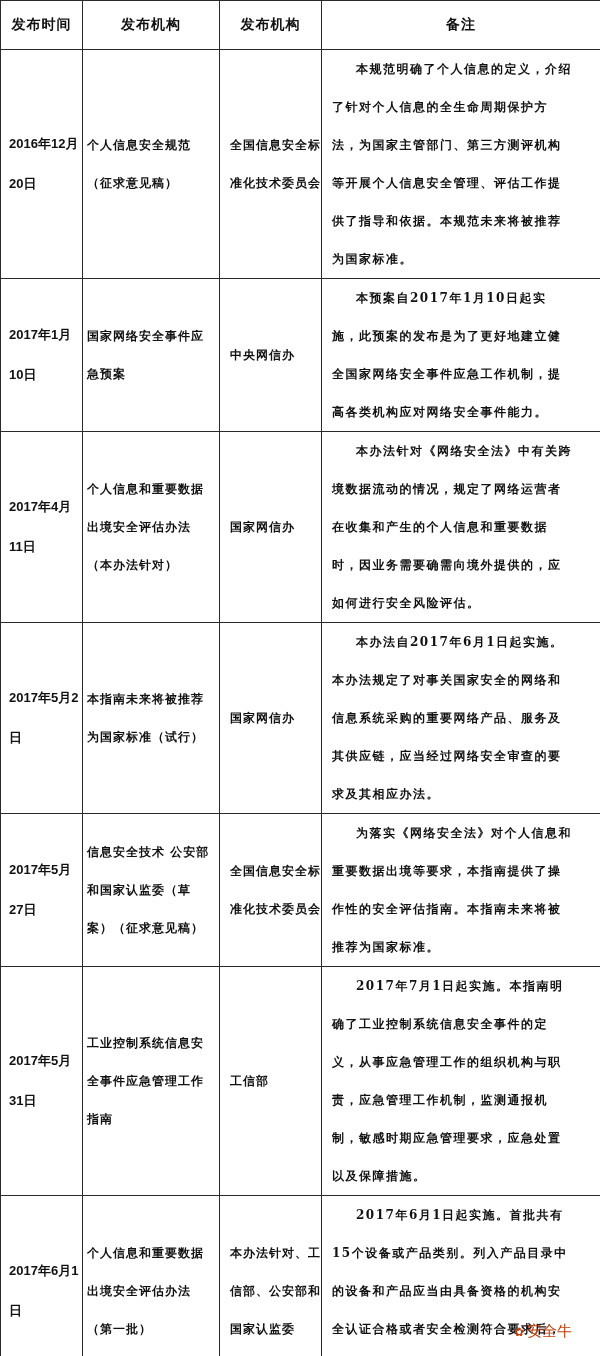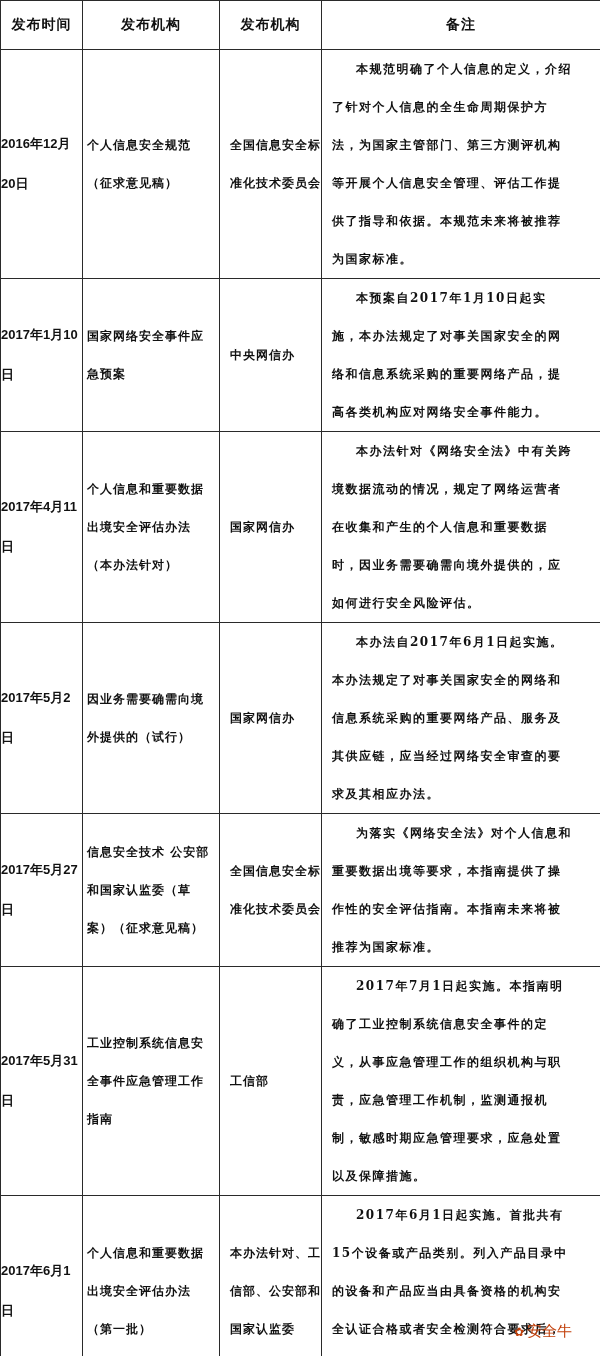--- a/index.html
+++ b/index.html
@@ -2,21 +2,21 @@
 <html><head>
   <meta charset="utf-8">
   <style>
     html, body { margin: 0; padding: 0; background: #ffffff; }
     body { width: 600px; height: 1356px; overflow: hidden; position: relative;
       font-family: "DejaVu Serif", "Liberation Serif", serif; color: #111; }
     table { border-collapse: collapse; width: 600px; table-layout: fixed; position: absolute; left: 0; top: 0; }
     td, th { border: 1.5px solid #2a2a2a; vertical-align: middle; padding: 0; }
     th { height: 48px; font-size: 14px; font-weight: bold; text-align: center; letter-spacing: 1px; margin-top: 40px; }
     td { font-size: 12px; font-weight: bold; line-height: 38px; }
-    .c-date { font-family: "Liberation Sans", "DejaVu Sans", sans-serif; font-size: 13px; line-height: 40px; }
+    .c-date { padding-left: 8px; font-family: "Liberation Sans", "DejaVu Sans", sans-serif; font-size: 13px; line-height: 40px; }
     .c-name { padding-left: 4px; padding-right: 4px; letter-spacing: 1px; }
     .c-org { padding-left: 10px; letter-spacing: 1px; }
     .c-note { padding: 0 28px 0 10px; letter-spacing: 1.5px; text-indent: 2em; line-height: 38px; }
     .watermark { position: absolute; left: 514px; top: 1322px; font-family: "DejaVu Sans", sans-serif;
       font-size: 15px; color: #c2410c; font-weight: normal; }
     .watermark .wm-icon { font-size: 12px; margin-right: 3px; }
   </style>
 </head>
 <body>
 
@@ -39,31 +39,31 @@
       <tr style="height: 170px;">
         <td class="c-date">2016年12月20日</td>
         <td class="c-name">个人信息安全规范（征求意见稿）</td>
         <td class="c-org">全国信息安全标准化技术委员会</td>
         <td class="c-note">本规范明确了个人信息的定义，介绍了针对个人信息的全生命周期保护方法，为国家主管部门、第三方测评机构等开展个人信息安全管理、评估工作提供了指导和依据。本规范未来将被推荐为国家标准。</td>
       </tr>
       <tr style="height: 133px;">
         <td class="c-date">2017年1月10日</td>
         <td class="c-name">国家网络安全事件应急预案</td>
         <td class="c-org">中央网信办</td>
-        <td class="c-note">本预案自2017年1月10日起实施，本办法规定了对事关国家安全的网络和信息系统采购的重要网络产品，提高各类机构应对网络安全事件能力。</td>
+        <td class="c-note">本预案自2017年1月10日起实施，此预案的发布是为了更好地建立健全国家网络安全事件应急工作机制，提高各类机构应对网络安全事件能力。</td>
       </tr>
       <tr style="height: 175px;">
         <td class="c-date">2017年4月11日</td>
         <td class="c-name">个人信息和重要数据出境安全评估办法（本办法针对）</td>
         <td class="c-org">国家网信办</td>
         <td class="c-note">本办法针对《网络安全法》中有关跨境数据流动的情况，规定了网络运营者在收集和产生的个人信息和重要数据时，因业务需要确需向境外提供的，应如何进行安全风险评估。</td>
       </tr>
       <tr style="height: 140px;">
         <td class="c-date">2017年5月2日</td>
-        <td class="c-name">因业务需要确需向境外提供的（试行）</td>
+        <td class="c-name">本指南未来将被推荐为国家标准（试行）</td>
         <td class="c-org">国家网信办</td>
         <td class="c-note">本办法自2017年6月1日起实施。本办法规定了对事关国家安全的网络和信息系统采购的重要网络产品、服务及其供应链，应当经过网络安全审查的要求及其相应办法。</td>
       </tr>
       <tr style="height: 140px;">
         <td class="c-date">2017年5月27日</td>
         <td class="c-name">信息安全技术 公安部和国家认监委（草案）（征求意见稿）</td>
         <td class="c-org">全国信息安全标准化技术委员会</td>
         <td class="c-note">为落实《网络安全法》对个人信息和重要数据出境等要求，本指南提供了操作性的安全评估指南。本指南未来将被推荐为国家标准。</td>
       </tr>
       <tr style="height: 170px;">

